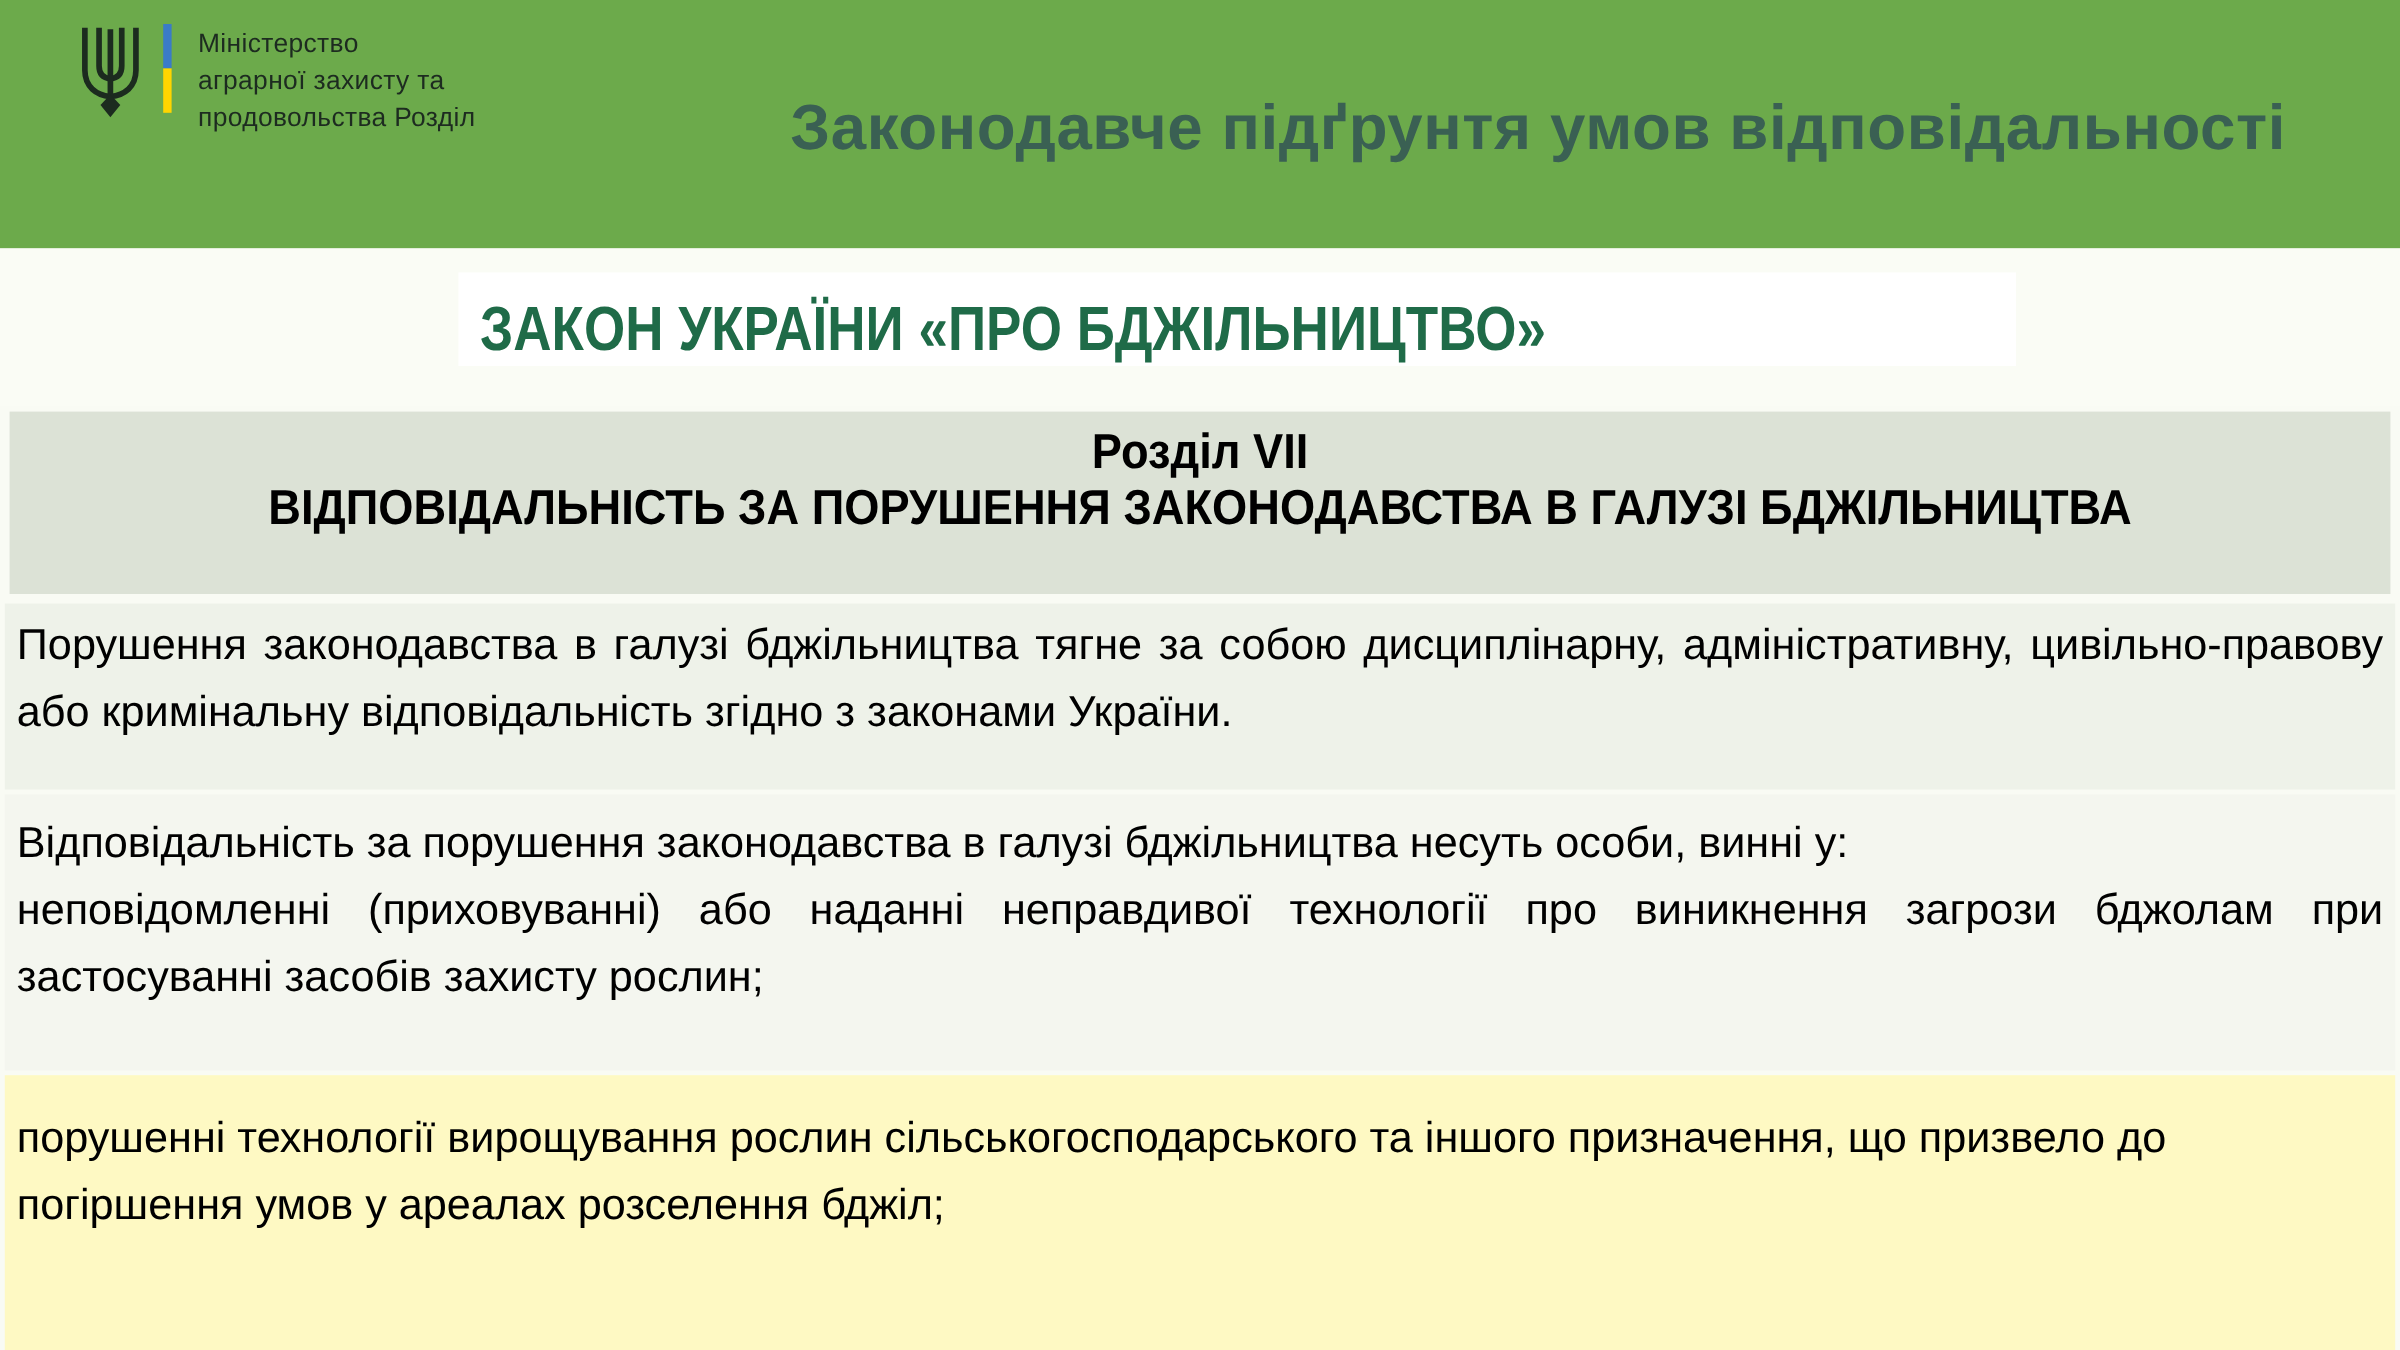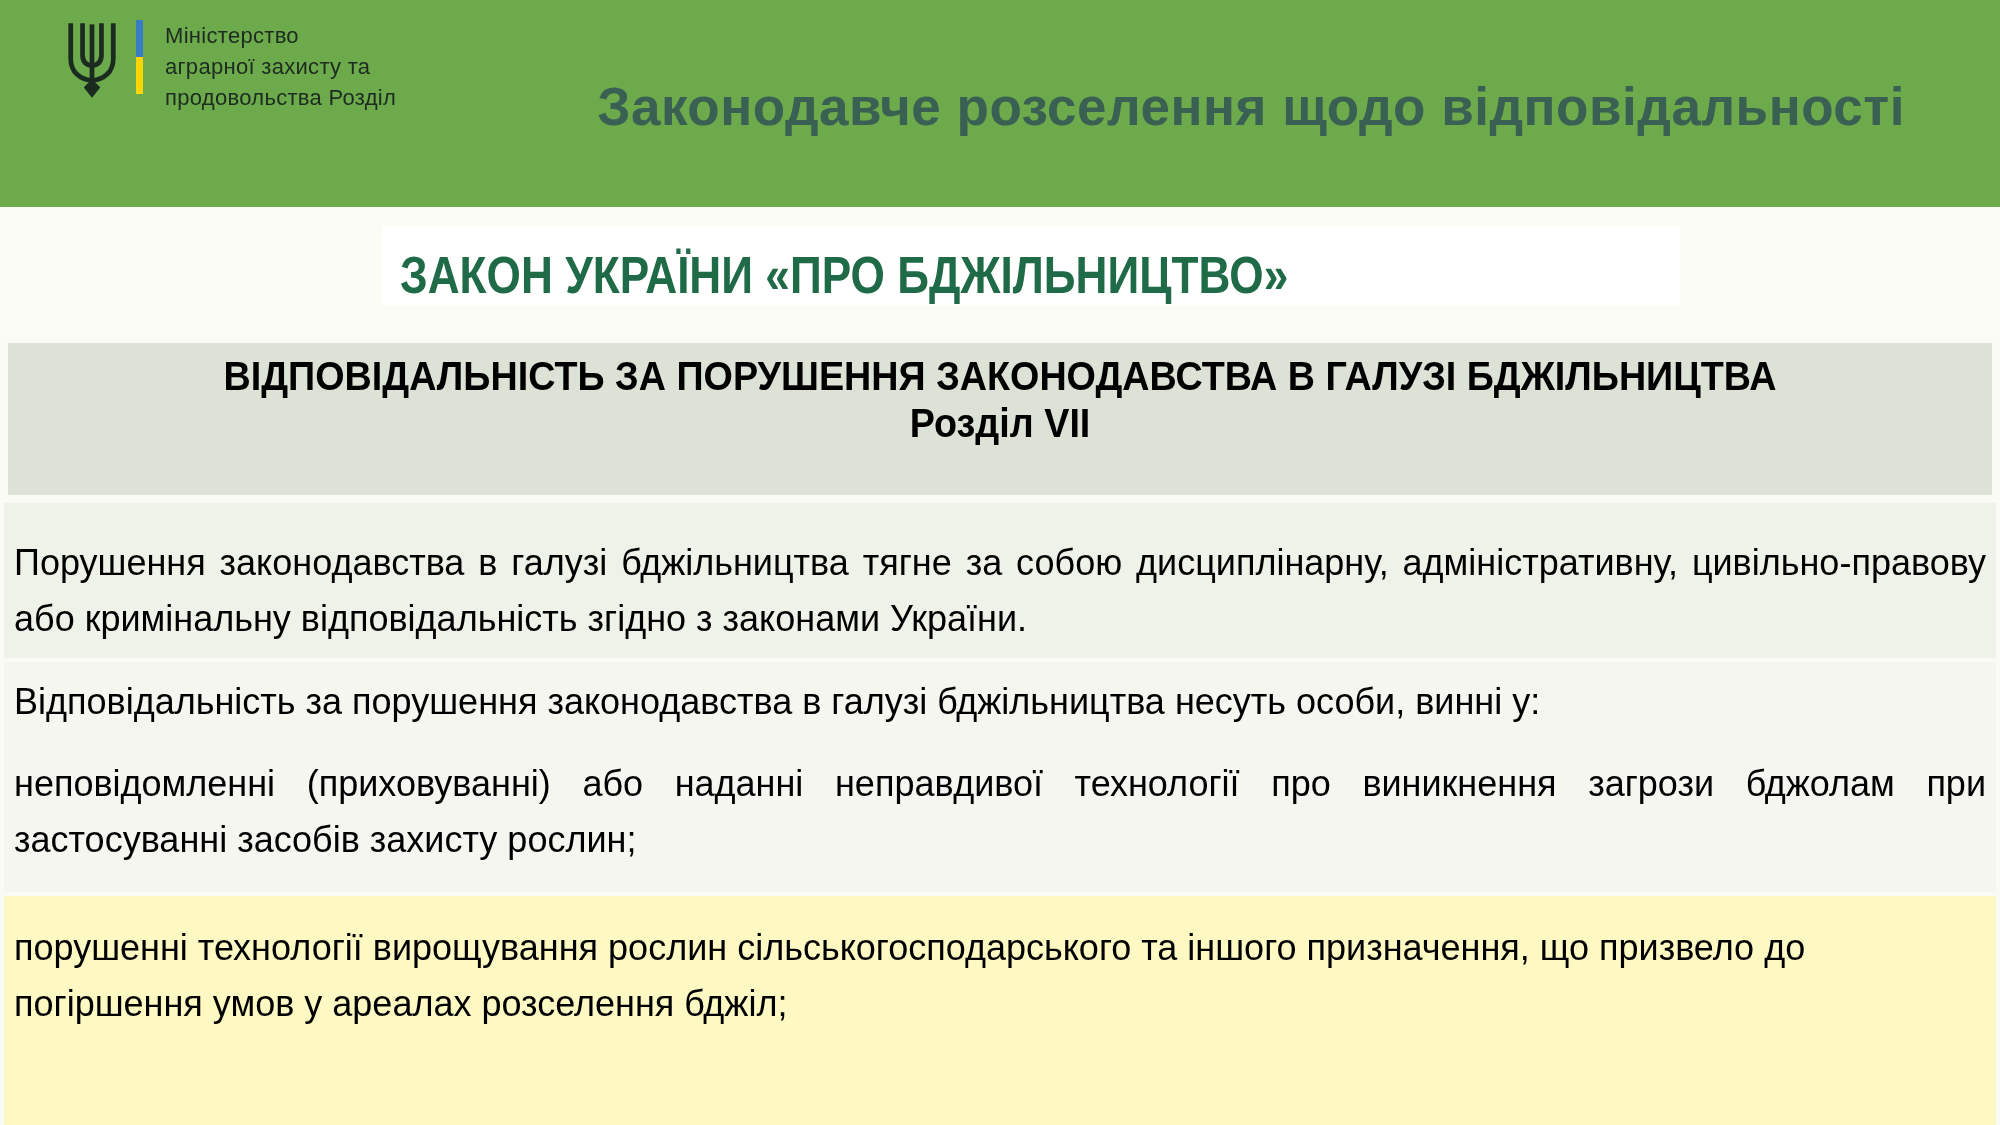--- a/index.html
+++ b/index.html
@@ -61,21 +61,21 @@
     white-space:nowrap;
   }
 
   
   .block{
     margin:0 4px 4px 4px;box-sizing:border-box;
     padding:6px 10px 0 10px;
     font-size:36px;line-height:56px;color:#000;
   }
   .block p{margin:0;}
-  .block .justify{text-align:justify;margin-top:26px;}
+  .block .justify{text-align:justify;}
   .b1{background:#eef2e9;height:155px;}
   .b2{background:#f4f6ef;height:230px;padding-top:12px;}
   .b3{background:#fef9c3;height:229px;padding-top:24px;margin-bottom:16px;}
 </style>
 </head>
 <body>
 
 <div class="slide">
 
   <header class="green-band">
@@ -91,35 +91,35 @@
       <span class="flagbar">
         <span class="half flag-blue"></span>
         <span class="half flag-yellow"></span>
       </span>
       <div class="ministry-name">
         <div>Міністерство</div>
         <div>аграрної захисту та</div>
         <div>продовольства Розділ</div>
       </div>
     </div>
-    <h1 class="slide-title">Законодавче розселення щодо відповідальності</h1>
+    <h1 class="slide-title">Законодавче підґрунтя умов відповідальності</h1>
   </header>
 
   <section class="law-band">
     <div class="law-box">
       <h2 class="law-title">ЗАКОН УКРАЇНИ «ПРО БДЖІЛЬНИЦТВО»</h2>
     </div>
   </section>
 
   <section class="section-head">
     <div>
-      <span class="section-line">ВІДПОВІДАЛЬНІСТЬ ЗА ПОРУШЕННЯ ЗАКОНОДАВСТВА В ГАЛУЗІ БДЖІЛЬНИЦТВА</span>
+      <span class="section-line">Розділ VII</span>
     </div>
     <div>
-      <span class="section-line">Розділ VII</span>
+      <span class="section-line">ВІДПОВІДАЛЬНІСТЬ ЗА ПОРУШЕННЯ ЗАКОНОДАВСТВА В ГАЛУЗІ БДЖІЛЬНИЦТВА</span>
     </div>
   </section>
 
   <section class="block b1">
     <p class="justify">Порушення законодавства в галузі бджільництва тягне за собою дисциплінарну, адміністративну, цивільно-правову або кримінальну відповідальність згідно з законами України.</p>
   </section>
 
   <section class="block b2">
     <p>Відповідальність за порушення законодавства в галузі бджільництва несуть особи, винні у:</p>
     <p class="justify">неповідомленні (приховуванні) або наданні неправдивої технології про виникнення загрози бджолам при застосуванні засобів захисту рослин;</p>

